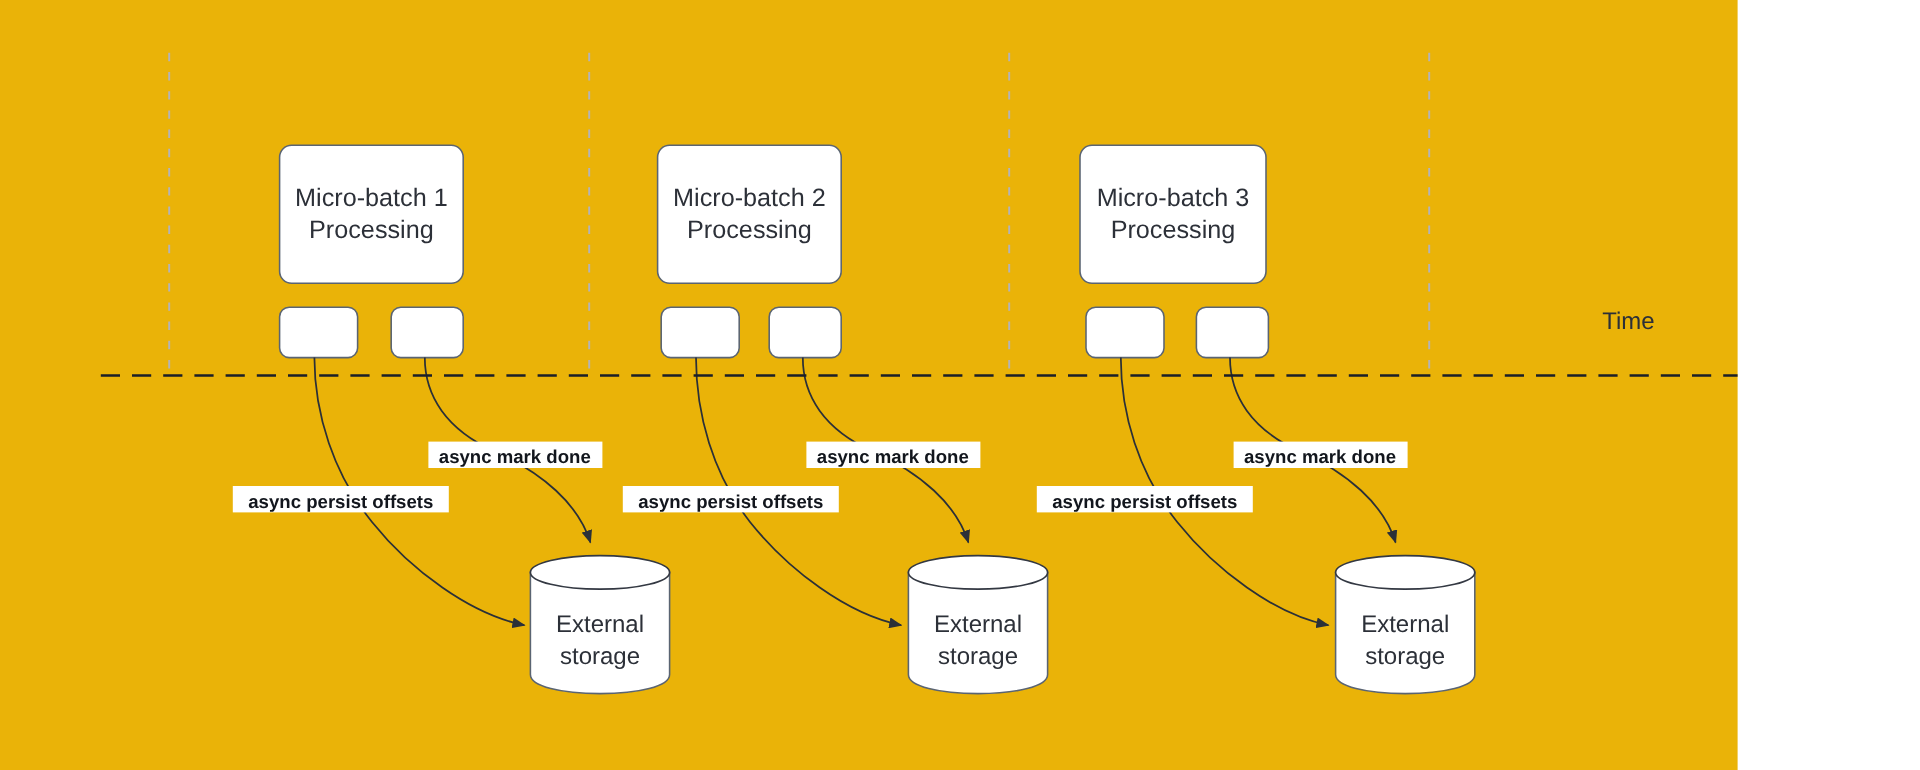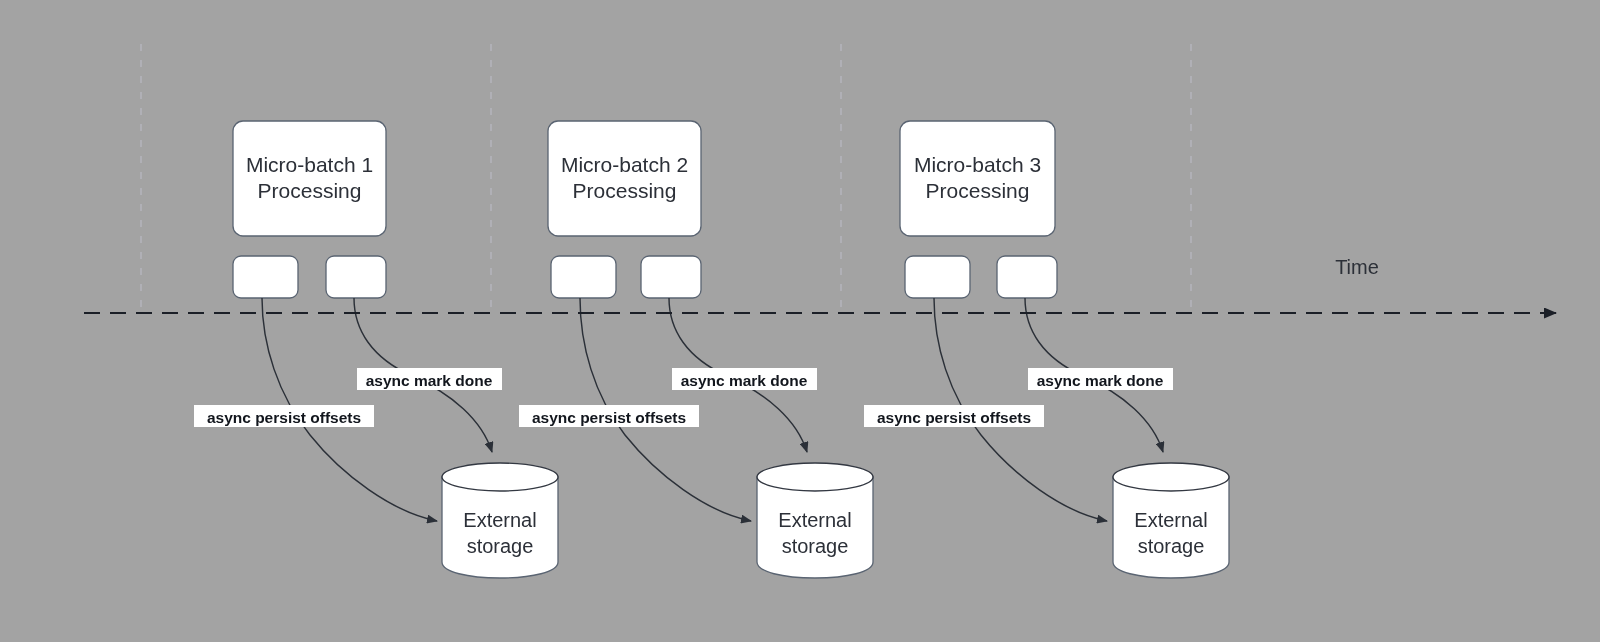--- a/index.html
+++ b/index.html
@@ -7,23 +7,23 @@
     margin: 0;
     padding: 0;
     background: #ffffff;
   }
   body {
     font-family: "Liberation Sans", sans-serif;
     -webkit-font-smoothing: antialiased;
   }
   #canvas {
     position: relative;
-    width: 1600px;
+    width: 1448px;
     height: 642px;
-    background: #a3a3a3;
+    background: #eab308;
     overflow: hidden;
   }
   #diagram-svg {
     position: absolute;
     left: 0;
     top: 0;
     width: 1600px;
     height: 642px;
   }
   .shape-stroke {

